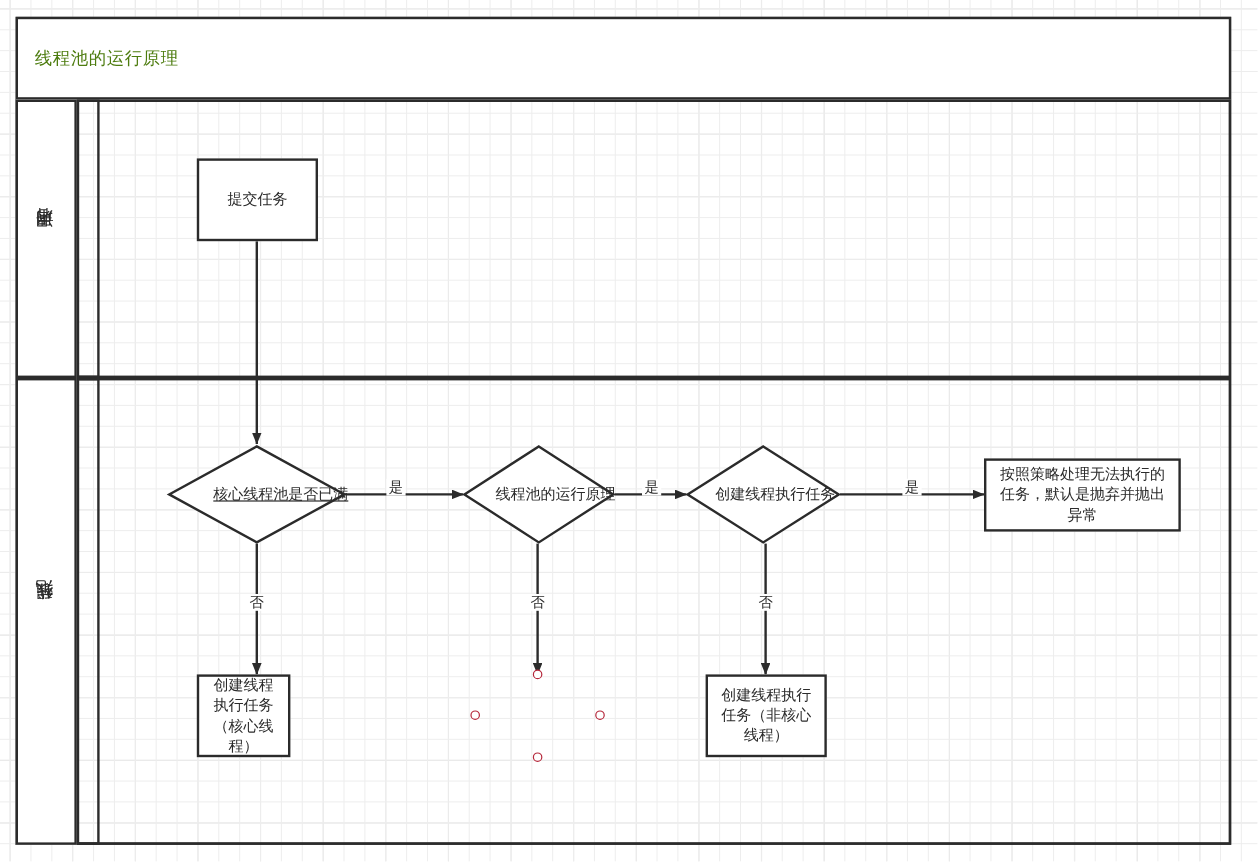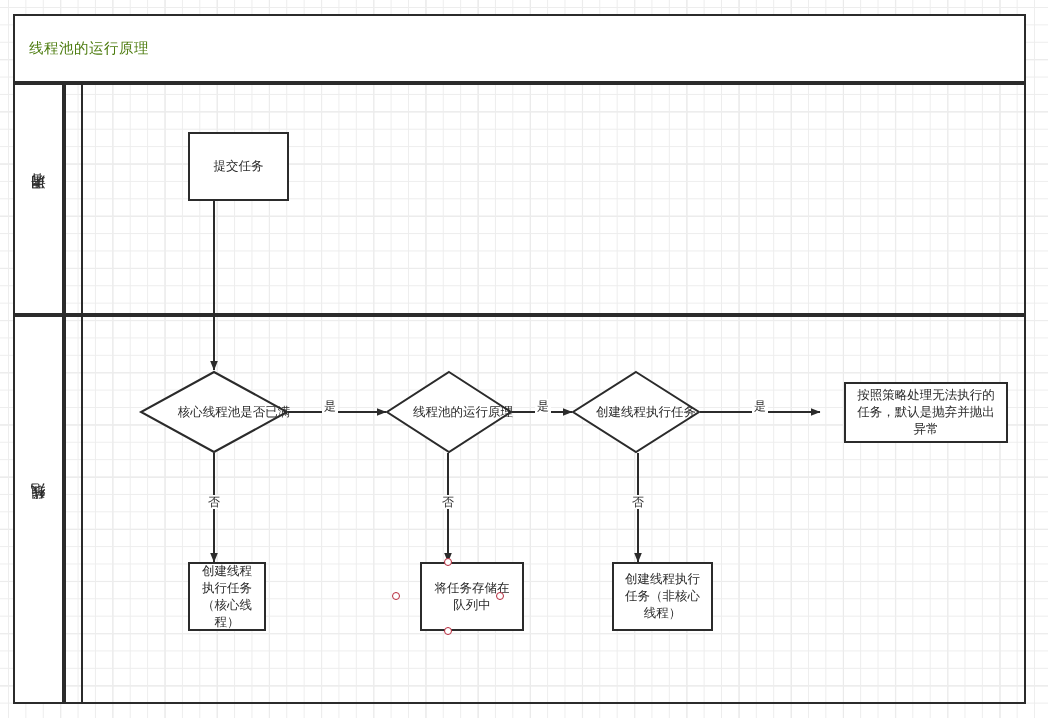--- a/index.html
+++ b/index.html
@@ -80,21 +80,20 @@
   .node {
     position: absolute;
     box-sizing: border-box;
     display: flex;
     align-items: center;
     justify-content: center;
     text-align: center;
     font-size: 12.5px;
     line-height: 17px;
     color: #2b2b2b;
-    margin-left: 24px;
   }
   .box {
     border: 2px solid #2b2b2b;
     background: #ffffff;
     padding: 2px 8px;
   }
   .diamond-wrap {
     position: absolute;
   }
   .diamond-wrap svg {
@@ -204,21 +203,21 @@
   <div class="edge-label" style="left:630px; top:495px;">否</div>
 
   <div class="node box" style="left:164px; top:132px; width:101px; height:69px;">
     <span>提交任务</span>
   </div>
 
   <div class="diamond-wrap" style="left:140px; top:371px; width:148px; height:82px;">
     <svg width="148" height="82" viewBox="0 0 148 82">
       <polygon points="74,1 147,41 74,81 1,41" fill="#ffffff" stroke="#2b2b2b" stroke-width="2"></polygon>
     </svg>
-    <div class="diamond-text" style="padding:0 20px;">
+    <div class="diamond-text" style="padding:0 20px;text-decoration:underline;">
       <span>核心线程池是否已满</span>
     </div>
   </div>
 
   <div class="diamond-wrap" style="left:386px; top:371px; width:126px; height:82px;">
     <svg width="126" height="82" viewBox="0 0 126 82">
       <polygon points="63,1 125,41 63,81 1,41" fill="#ffffff" stroke="#2b2b2b" stroke-width="2"></polygon>
     </svg>
     <div class="diamond-text" style="padding:0 14px;">
       <span>线程池的运行原理</span>
@@ -235,23 +234,20 @@
   </div>
 
   <div class="node box" style="left:820px; top:382px; width:164px; height:61px;">
     <span>按照策略处理无法执行的任务，默认是抛弃并抛出异常</span>
   </div>
 
   <div class="node box" style="left:164px; top:562px; width:78px; height:69px;">
     <span>创建线程执行任务（核心线程）</span>
   </div>
 
-  <div class="node box" style="left:396px; top:562px; width:104px; height:69px;">
-    <span>将任务存储在队列中</span>
-  </div>
   <div class="handle" style="left:444px; top:558px;"></div>
   <div class="handle" style="left:392px; top:592px;"></div>
   <div class="handle" style="left:496px; top:592px;"></div>
   <div class="handle" style="left:444px; top:627px;"></div>
 
   <div class="node box" style="left:588px; top:562px; width:101px; height:69px;">
     <span>创建线程执行任务（非核心线程）</span>
   </div>
 
 </div>

